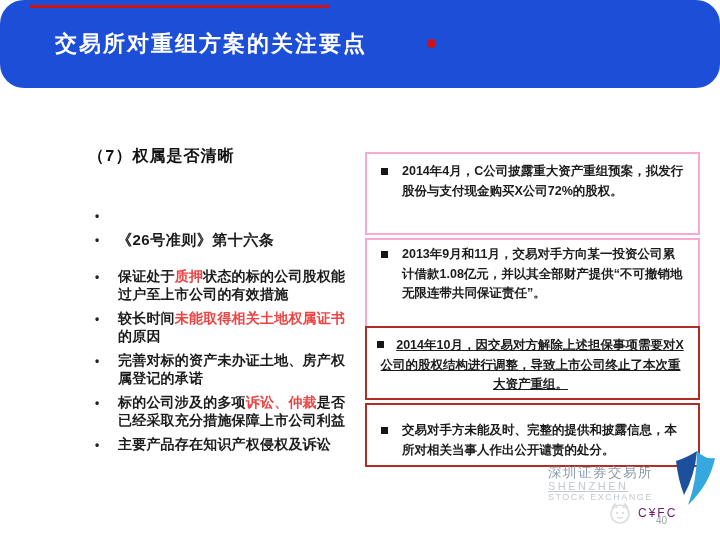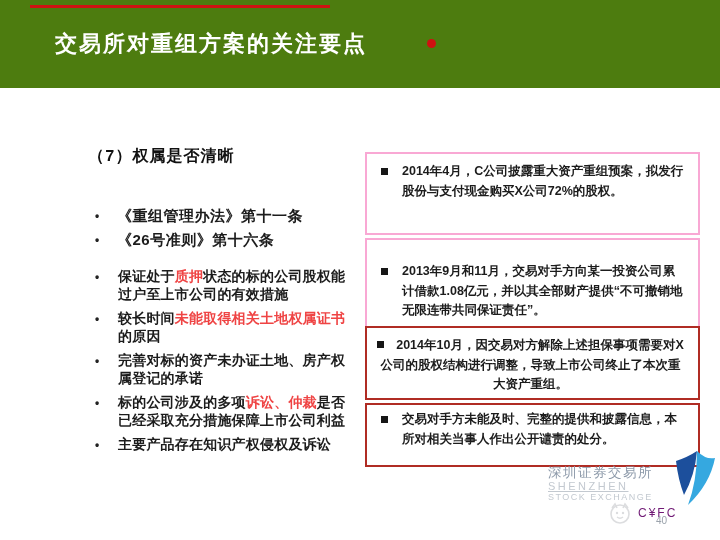--- a/index.html
+++ b/index.html
@@ -1,21 +1,21 @@
 <!DOCTYPE html>
 <html><head>
 <meta charset="utf-8">
 <style>
   html,body{margin:0;padding:0;background:#e9e9e9;}
   .slide{
     position:relative;width:720px;height:540px;background:#ffffff;overflow:hidden;
     font-family:"Liberation Sans","DejaVu Sans",sans-serif;color:#1c1c1c;
   }
   
-  .header{position:absolute;left:0;top:0;width:720px;height:88px;background:#4d7c0f;}
+  .header{position:absolute;left:0;top:0;width:720px;height:88px;background:#1d4ed8;border-radius:24px;}
   .header-accent-line{position:absolute;left:30px;top:5px;width:300px;height:3px;background:#cf1212;}
   .title{
     position:absolute;left:55px;top:0;height:88px;display:flex;align-items:center;
     color:#ffffff;font-size:22px;font-weight:700;letter-spacing:2px;
   }
   .title-dot{position:absolute;left:427px;top:39px;width:9px;height:9px;border-radius:50%;background:#d01111;}
   
   .lead-heading{position:absolute;left:88px;top:146px;font-size:16px;font-weight:700;letter-spacing:1px;color:#111;font-family:Liberation Mono, monospace;}
   .law-list{position:absolute;left:95px;top:204px;width:265px;}
   .law-item{display:flex;line-height:24px;font-size:15px;font-weight:600;letter-spacing:0.5px;}
@@ -29,23 +29,23 @@
   
   .box{position:absolute;left:365px;width:335px;background:#ffffff;box-sizing:border-box;padding:8px 12px 6px 8px;}
   .box.blue{border:2px solid #f9a8d4;}
   .box.red{border:2px solid #b02c24;}
   .box-item{display:flex;font-size:12.5px;line-height:19.5px;font-weight:600;}
   .box-item .sq{flex:none;width:7px;height:7px;background:#161616;margin:6px 14px 0 6px;}
   .box-item .tx{flex:1;}
   .box.center .box-item{display:block;text-align:center;}
   .box.center .box-item .sq{display:inline-block;margin:0 12px 1px 0;}
   #box1{top:152px;height:83px;}
-  #box2{top:238px;height:108px;padding-top:22px;}
-  #box3{top:326px;height:74px;}
-  #box4{top:403px;height:64px;padding-top:5px;}
+  #box2{top:238px;height:108px;padding-top:5px;}
+  #box3{top:326px;height:74px;text-decoration:underline;}
+  #box4{top:403px;height:64px;padding-top:16px;}
   
   .org-block{position:absolute;left:548px;top:464px;width:122px;text-align:left;}
   .org-cn{font-size:13.5px;letter-spacing:1.5px;color:#8d9aaa;line-height:17px;}
   .org-en1{font-size:11px;letter-spacing:2.5px;color:#c3c9d0;line-height:11px;text-decoration:underline;}
   .org-en2{font-size:9px;letter-spacing:1.5px;color:#c3c9d0;line-height:11px;}
   .logo-swoosh{position:absolute;left:671px;top:449px;width:45px;height:58px;}
   .watermark{position:absolute;left:608px;top:502px;display:flex;align-items:center;color:#d9dadb;}
   .wm-face{width:24px;height:22px;margin-right:6px;}
   .wm-text{font-size:12px;letter-spacing:2px;color:#701a75;}
   .page-number{position:absolute;left:656px;top:515px;font-size:10px;color:#9aa2ab;}
@@ -58,21 +58,20 @@
   <div class="header">
     <div class="header-accent-line"></div>
     <div class="title">交易所对重组方案的关注要点</div>
     <div class="title-dot"></div>
   </div>
 
   <div class="lead-heading">（7）权属是否清晰</div>
   <div class="law-list" id="law-list">
       <div class="law-item">
         <span class="dot">•</span>
-        <span>《重组管理办法》第十一条</span>
       </div>
       <div class="law-item">
         <span class="dot">•</span>
         <span>《26号准则》第十六条</span>
       </div>
     </div>
   <div class="bullet-list" id="bullet-list">
       <div class="bullet-item">
         <span class="dot">•</span>
         <span class="tx"><span>保证处于</span><span class="seg-red">质押</span><span>状态的标的公司股权能过户至上市公司的有效措施</span></span>

